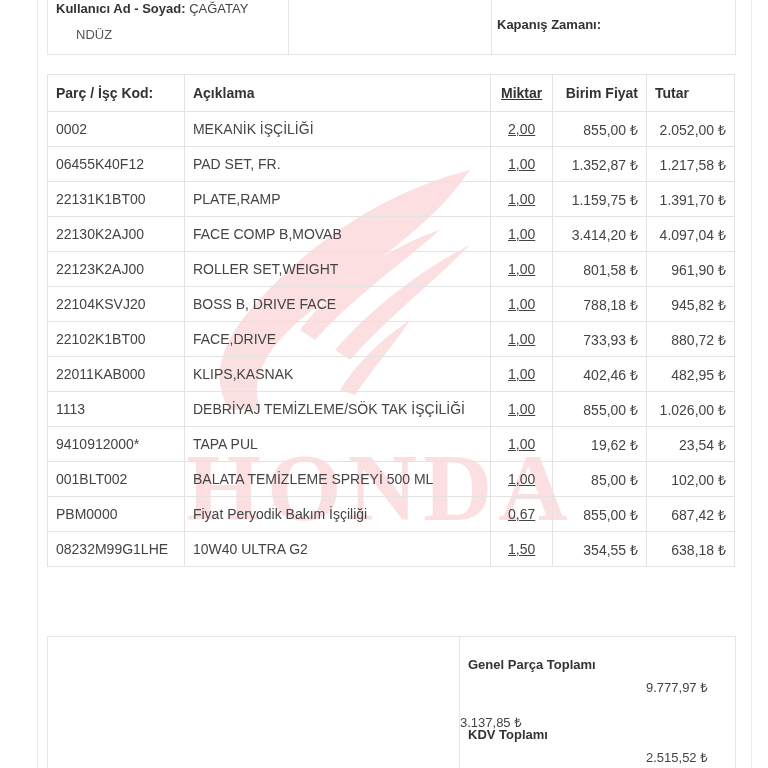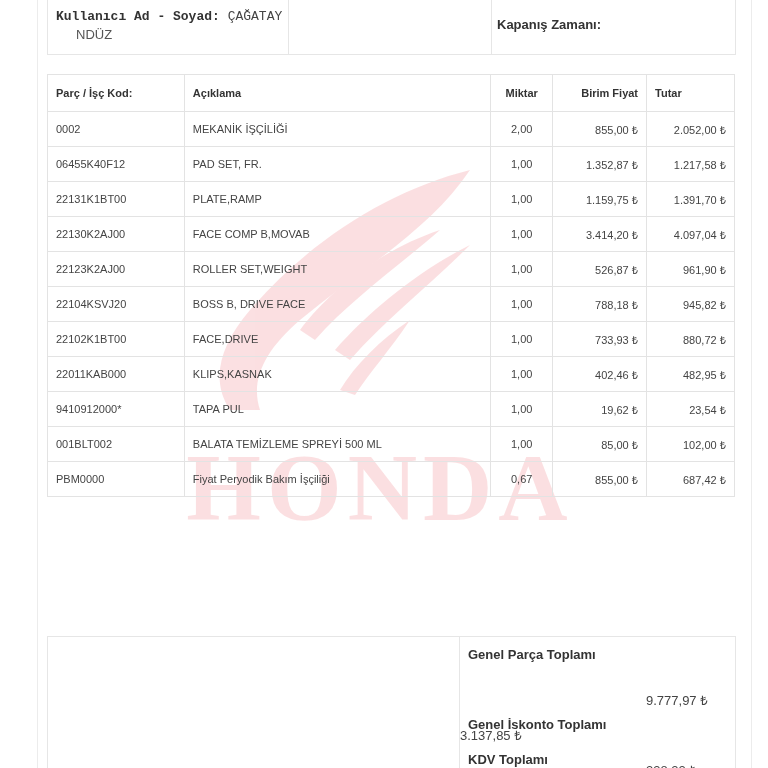--- a/index.html
+++ b/index.html
@@ -18,51 +18,51 @@
   .header-box {
     position: absolute; left: 47px; top: -2px; width: 687px; height: 56px;
     display: flex; border: 1px solid #e6e6e6; border-top: none; background: #fff;
     z-index: 1;
   }
   .header-cell { border-right: 1px solid #e6e6e6; position: relative; font-size: 13px; }
   .header-cell:last-child { border-right: none; }
   .hc-user { width: 240px; }
   .hc-empty { width: 202px; }
   .hc-close { flex: 1; }
-  .user-line { position: absolute; left: 8px; top: 10px; line-height: 17px; font-family: Liberation Mono, monospace; }
+  .user-line { position: absolute; left: 8px; top: 2px; line-height: 17px; }
   .user-line b { font-weight: bold; color: #333; }
   .user-line .val { color: #444; }
   .user-line2 { position: absolute; left: 28px; top: 28px; color: #555; line-height: 17px; }
   .close-text { position: absolute; left: 5px; top: 19px; font-weight: bold; color: #333; }
 
   table.items {
     position: absolute; left: 47px; top: 74px; width: 688px;
-    border-collapse: collapse; font-size: 11px; z-index: 1;
+    border-collapse: collapse; font-size: 14px; z-index: 1;
     background: transparent;
   }
   table.items th, table.items td {
     border: 1px solid #e3e3e3; height: 35px; padding: 0 8px; box-sizing: border-box;
   }
   table.items th { text-align: left; font-weight: bold; color: #333; height: 37px; }
   table.items td { color: #444; }
   .c-code { width: 137px; }
   .c-desc { width: 307px; }
-  .c-qty { width: 62px; text-align: center !important; }
+  .c-qty { width: 62px; text-align: center !important; text-decoration: underline; }
   .c-price { width: 94px; text-align: right !important; }
   .c-total { width: 88px; text-align: right !important; }
   th.c-price { text-align: left; }
   th.c-total { text-align: left !important; }
 
   .totals-box {
     position: absolute; left: 47px; top: 636px; width: 687px; height: 140px;
     border: 1px solid #e6e6e6; display: flex; z-index: 1; background: #fff;
   }
   .totals-left { width: 411px; border-right: 1px solid #e6e6e6; }
   .totals-right { flex: 1; padding-top: 10px; }
-  .total-row { display: flex; height: 35px; align-items: flex-start; font-size: 13px; }
+  .total-row { display: flex; height: 35px; align-items: center; font-size: 13px; }
   .total-label { width: 178px; padding-left: 8px; font-weight: bold; color: #333; }
   .total-value { color: #444; margin-top: 44px; }
 </style>
 </head>
 <body>
 
 <div class="page-frame"></div>
 
 <svg class="watermark" viewBox="0 0 480 400">
   <g fill="#e8404a" opacity="0.16">
@@ -124,21 +124,21 @@
       <td class="c-code">22130K2AJ00</td>
       <td class="c-desc">FACE COMP B,MOVAB</td>
       <td class="c-qty">1,00</td>
       <td class="c-price">3.414,20 ₺</td>
       <td class="c-total">4.097,04 ₺</td>
     </tr>
     <tr>
       <td class="c-code">22123K2AJ00</td>
       <td class="c-desc">ROLLER SET,WEIGHT</td>
       <td class="c-qty">1,00</td>
-      <td class="c-price">526,87 ₺</td>
+      <td class="c-price">801,58 ₺</td>
       <td class="c-total">961,90 ₺</td>
     </tr>
     <tr>
       <td class="c-code">22104KSVJ20</td>
       <td class="c-desc">BOSS B, DRIVE FACE</td>
       <td class="c-qty">1,00</td>
       <td class="c-price">788,18 ₺</td>
       <td class="c-total">945,82 ₺</td>
     </tr>
     <tr>
@@ -147,20 +147,27 @@
       <td class="c-qty">1,00</td>
       <td class="c-price">733,93 ₺</td>
       <td class="c-total">880,72 ₺</td>
     </tr>
     <tr>
       <td class="c-code">22011KAB000</td>
       <td class="c-desc">KLIPS,KASNAK</td>
       <td class="c-qty">1,00</td>
       <td class="c-price">402,46 ₺</td>
       <td class="c-total">482,95 ₺</td>
+    </tr>
+    <tr>
+      <td class="c-code">1113</td>
+      <td class="c-desc">DEBRİYAJ TEMİZLEME/SÖK TAK İŞÇİLİĞİ</td>
+      <td class="c-qty">1,00</td>
+      <td class="c-price">855,00 ₺</td>
+      <td class="c-total">1.026,00 ₺</td>
     </tr>
     <tr>
       <td class="c-code">9410912000*</td>
       <td class="c-desc">TAPA PUL</td>
       <td class="c-qty">1,00</td>
       <td class="c-price">19,62 ₺</td>
       <td class="c-total">23,54 ₺</td>
     </tr>
     <tr>
       <td class="c-code">001BLT002</td>
@@ -168,36 +175,39 @@
       <td class="c-qty">1,00</td>
       <td class="c-price">85,00 ₺</td>
       <td class="c-total">102,00 ₺</td>
     </tr>
     <tr>
       <td class="c-code">PBM0000</td>
       <td class="c-desc">Fiyat Peryodik Bakım İşçiliği</td>
       <td class="c-qty">0,67</td>
       <td class="c-price">855,00 ₺</td>
       <td class="c-total">687,42 ₺</td>
+    </tr>
+    <tr>
+      <td class="c-code">08232M99G1LHE</td>
+      <td class="c-desc">10W40 ULTRA G2</td>
+      <td class="c-qty">1,50</td>
+      <td class="c-price">354,55 ₺</td>
+      <td class="c-total">638,18 ₺</td>
     </tr>
   </tbody>
 </table>
 
 <div class="totals-box">
   <div class="totals-left"></div>
   <div class="totals-right">
     <div class="total-row">
       <span class="total-label">Genel Parça Toplamı</span>
       <span class="total-value">9.777,97 ₺</span>
     </div>
     <div class="total-row">
       <span class="total-value">3.137,85 ₺</span>
     </div>
     <div class="total-row">
-      <span class="total-label">Genel İskonto Toplamı</span>
-      <span class="total-value">338,22 ₺</span>
-    </div>
-    <div class="total-row">
       <span class="total-label">KDV Toplamı</span>
       <span class="total-value">2.515,52 ₺</span>
     </div>
   </div>
 </div>
 
 </body></html>

